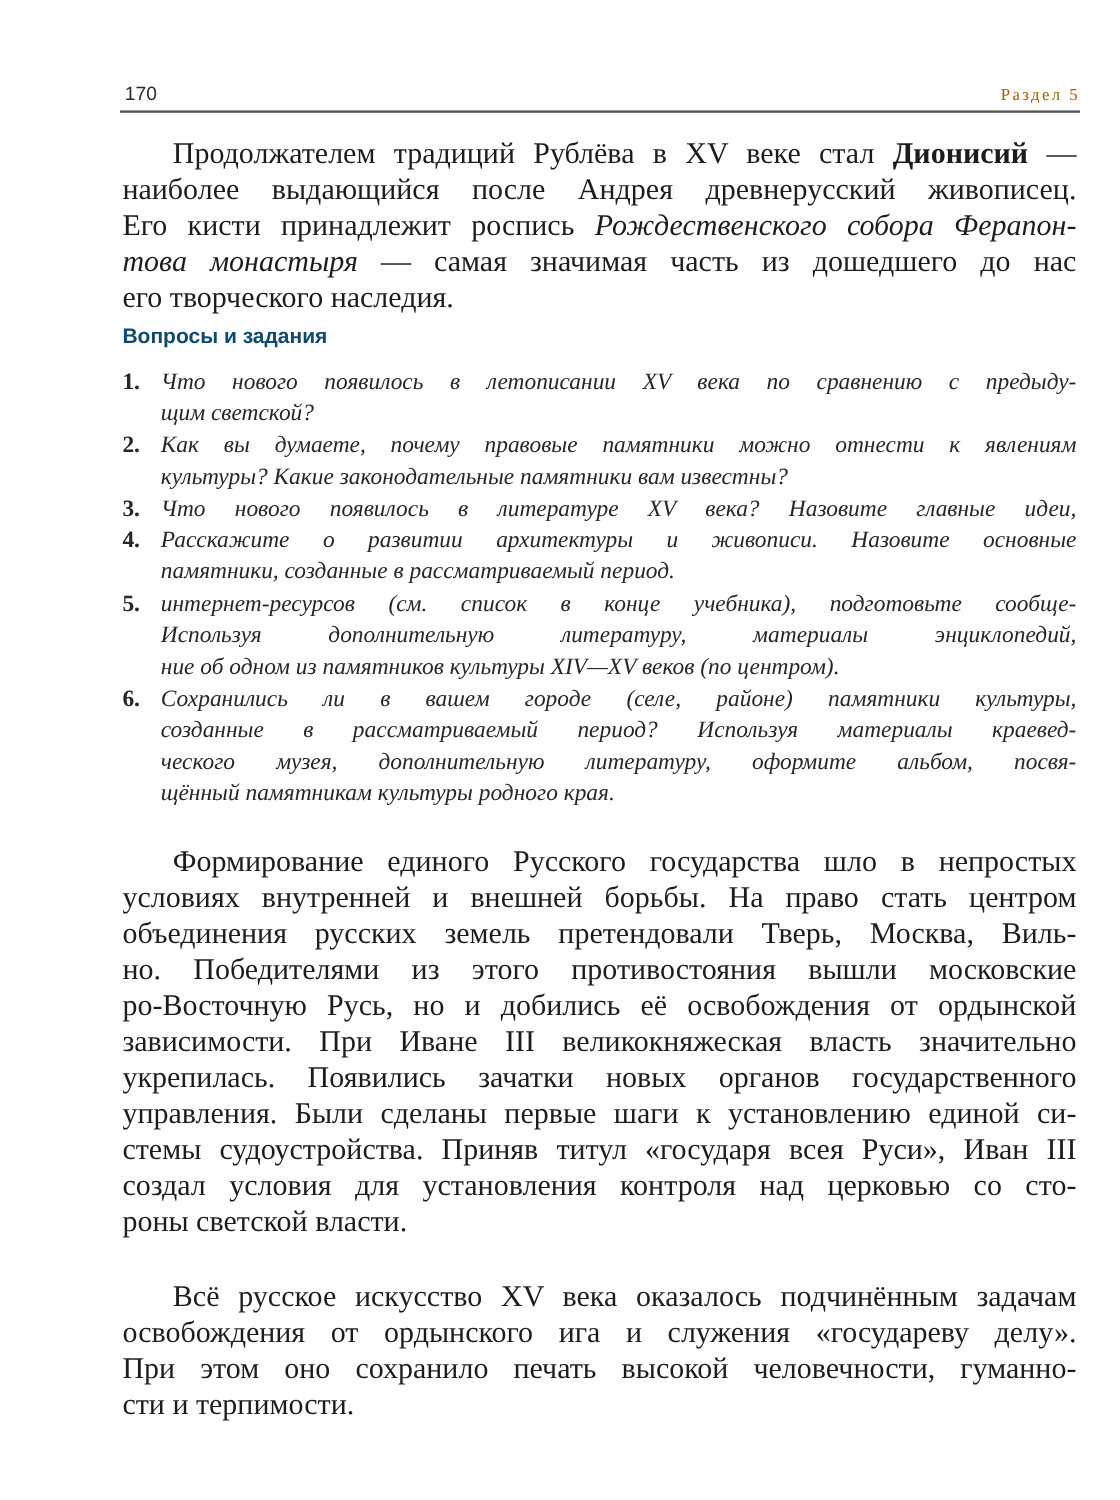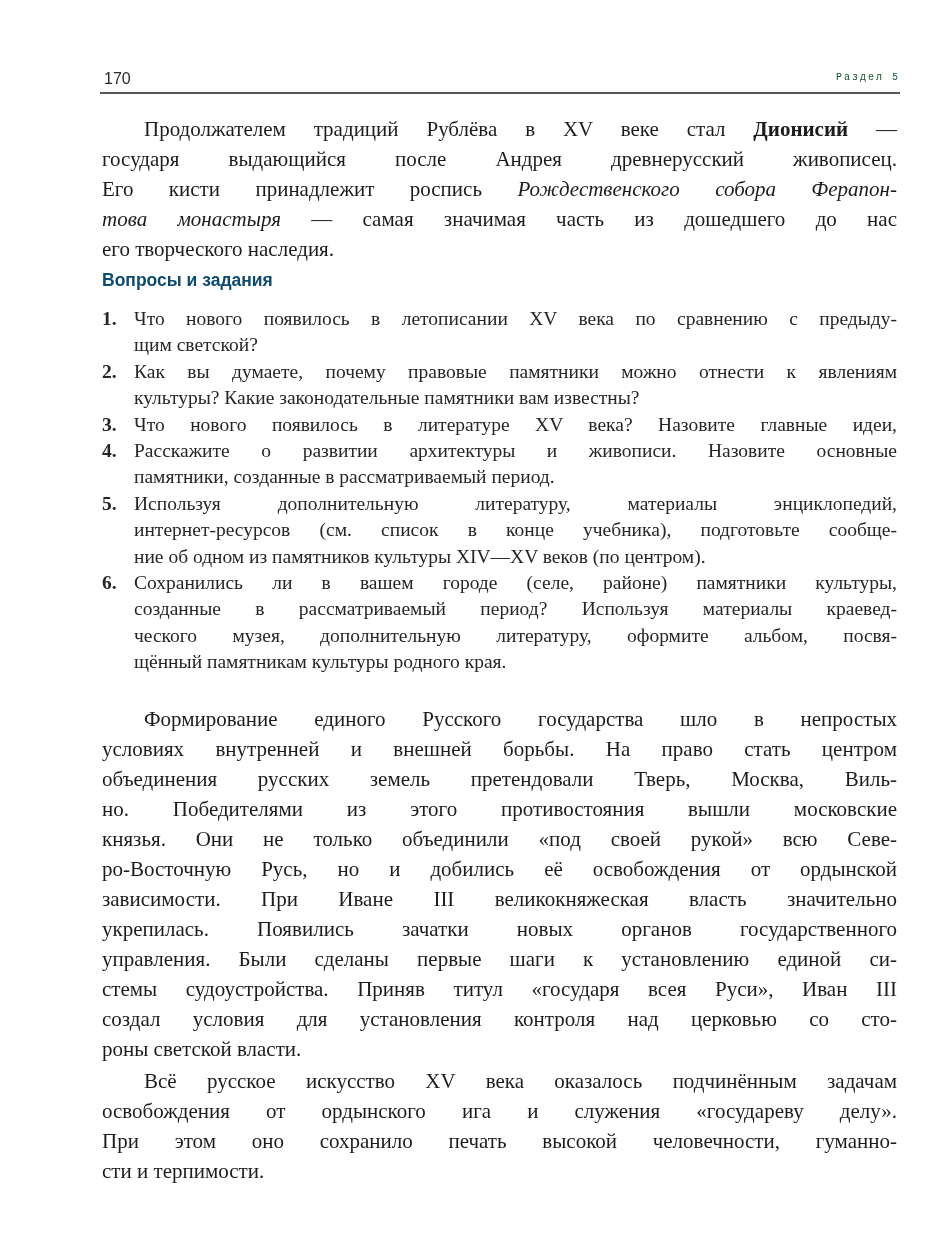--- a/index.html
+++ b/index.html
@@ -26,36 +26,36 @@
       left: 4px;
       top: 12px;
       font-family: "Liberation Sans", sans-serif;
       font-size: 16px;
       color: #2a2a2a;
     }
     .section-label {
       position: absolute;
       right: 0;
       top: 14px;
-      font-family: Liberation Mono, monospace;
-      font-size: 10px;
+      font-family: Liberation Serif, serif;
+      font-size: 14px;
       letter-spacing: 2px;
-      color: #14532d;
+      color: #a16207;
     }
     .header-rule {
       position: absolute;
       left: 0;
       right: 0;
       top: 34px;
       height: 2px;
       background: #555555;
     }
     .serif {
       font-family: "Liberation Serif", serif;
-      font-size: 21px;
+      font-size: 25px;
       line-height: 30px;
     }
     .para {
       position: absolute;
       left: 102px;
       width: 795px;
     }
     .line {
       display: block;
       white-space: nowrap;
@@ -96,35 +96,36 @@
       position: absolute;
       left: 0;
       top: 0;
       font-weight: bold;
     }
     .qline {
       display: block;
       white-space: nowrap;
       text-align: justify;
       text-align-last: justify;
+      font-style: italic;
     }
     .qline.last { text-align-last: left; }
   </style>
 </head>
 <body>
 
 <div class="header">
   <span class="page-number">170</span>
   <span class="section-label">Раздел 5</span>
   <div class="header-rule"></div>
 </div>
 
 <div class="para serif" style="top:114px;">
   <span class="line indent"><span>Продолжателем традиций Рублёва в XV веке стал </span><span class="b">Дионисий</span><span> —</span></span>
-  <span class="line"><span>государя выдающийся после Андрея древнерусский живописец.</span></span>
+  <span class="line"><span>наиболее выдающийся после Андрея древнерусский живописец.</span></span>
   <span class="line"><span>Его кисти принадлежит роспись </span><span class="i">Рождественского собора Ферапон-</span></span>
   <span class="line"><span class="i">това монастыря</span><span> — самая значимая часть из дошедшего до нас</span></span>
   <span class="line last"><span>его творческого наследия.</span></span>
 </div>
 
 <div class="questions-heading">Вопросы и задания</div>
 
 <div class="qlist">
   <div class="q">
     <span class="q-num">1.</span>
@@ -140,39 +141,38 @@
     <span class="q-num">3.</span>
     <span class="qline">Что нового появилось в литературе XV века? Назовите главные идеи,</span>
   </div>
   <div class="q">
     <span class="q-num">4.</span>
     <span class="qline">Расскажите о развитии архитектуры и живописи. Назовите основные</span>
     <span class="qline last">памятники, созданные в рассматриваемый период.</span>
   </div>
   <div class="q">
     <span class="q-num">5.</span>
+    <span class="qline">интернет-ресурсов (см. список в конце учебника), подготовьте сообще-</span>
     <span class="qline">Используя дополнительную литературу, материалы энциклопедий,</span>
-    <span class="qline">интернет-ресурсов (см. список в конце учебника), подготовьте сообще-</span>
     <span class="qline last">ние об одном из памятников культуры XIV—XV веков (по центром).</span>
   </div>
   <div class="q">
     <span class="q-num">6.</span>
     <span class="qline">Сохранились ли в вашем городе (селе, районе) памятники культуры,</span>
     <span class="qline">созданные в рассматриваемый период? Используя материалы краевед-</span>
     <span class="qline">ческого музея, дополнительную литературу, оформите альбом, посвя-</span>
     <span class="qline last">щённый памятникам культуры родного края.</span>
   </div>
 </div>
 
 <div class="para serif" style="top:704px;">
   <span class="line indent">Формирование единого Русского государства шло в непростых</span>
   <span class="line">условиях внутренней и внешней борьбы. На право стать центром</span>
   <span class="line">объединения русских земель претендовали Тверь, Москва, Виль-</span>
   <span class="line">но. Победителями из этого противостояния вышли московские</span>
-  <span class="line">князья. Они не только объединили «под своей рукой» всю Севе-</span>
   <span class="line">ро-Восточную Русь, но и добились её освобождения от ордынской</span>
   <span class="line">зависимости. При Иване III великокняжеская власть значительно</span>
   <span class="line">укрепилась. Появились зачатки новых органов государственного</span>
   <span class="line">управления. Были сделаны первые шаги к установлению единой си-</span>
   <span class="line">стемы судоустройства. Приняв титул «государя всея Руси», Иван III</span>
   <span class="line">создал условия для установления контроля над церковью со сто-</span>
   <span class="line last">роны светской власти.</span>
 </div>
 
 <div class="para serif" style="top:1066px;">

